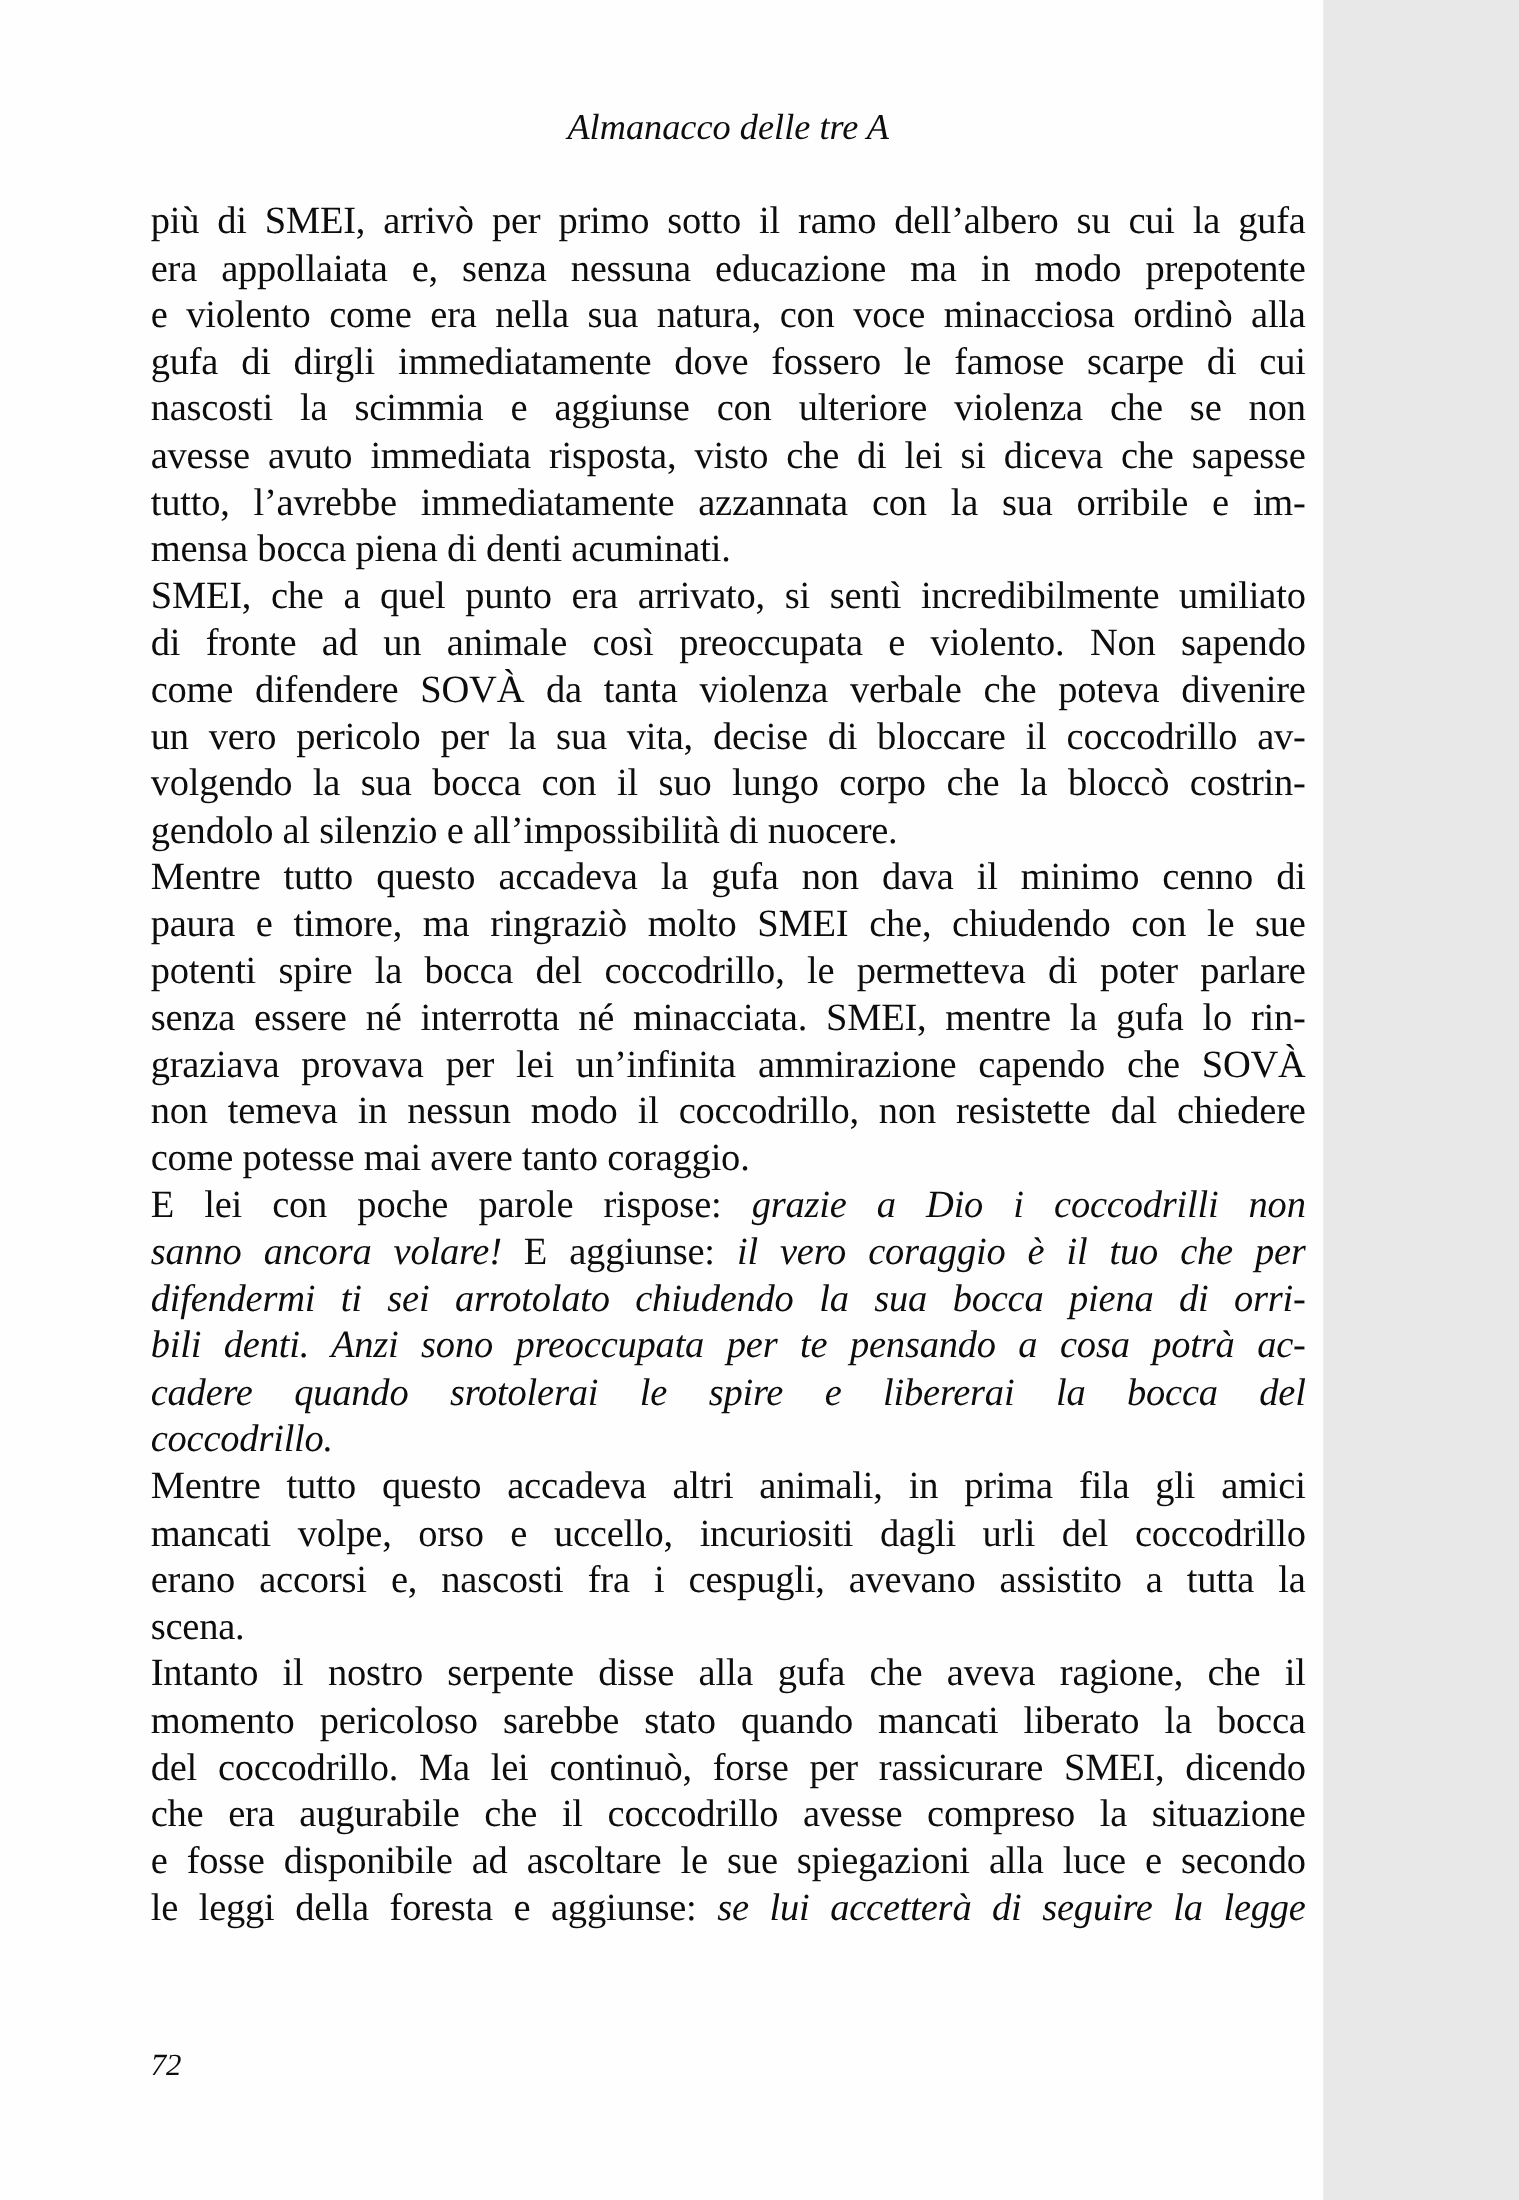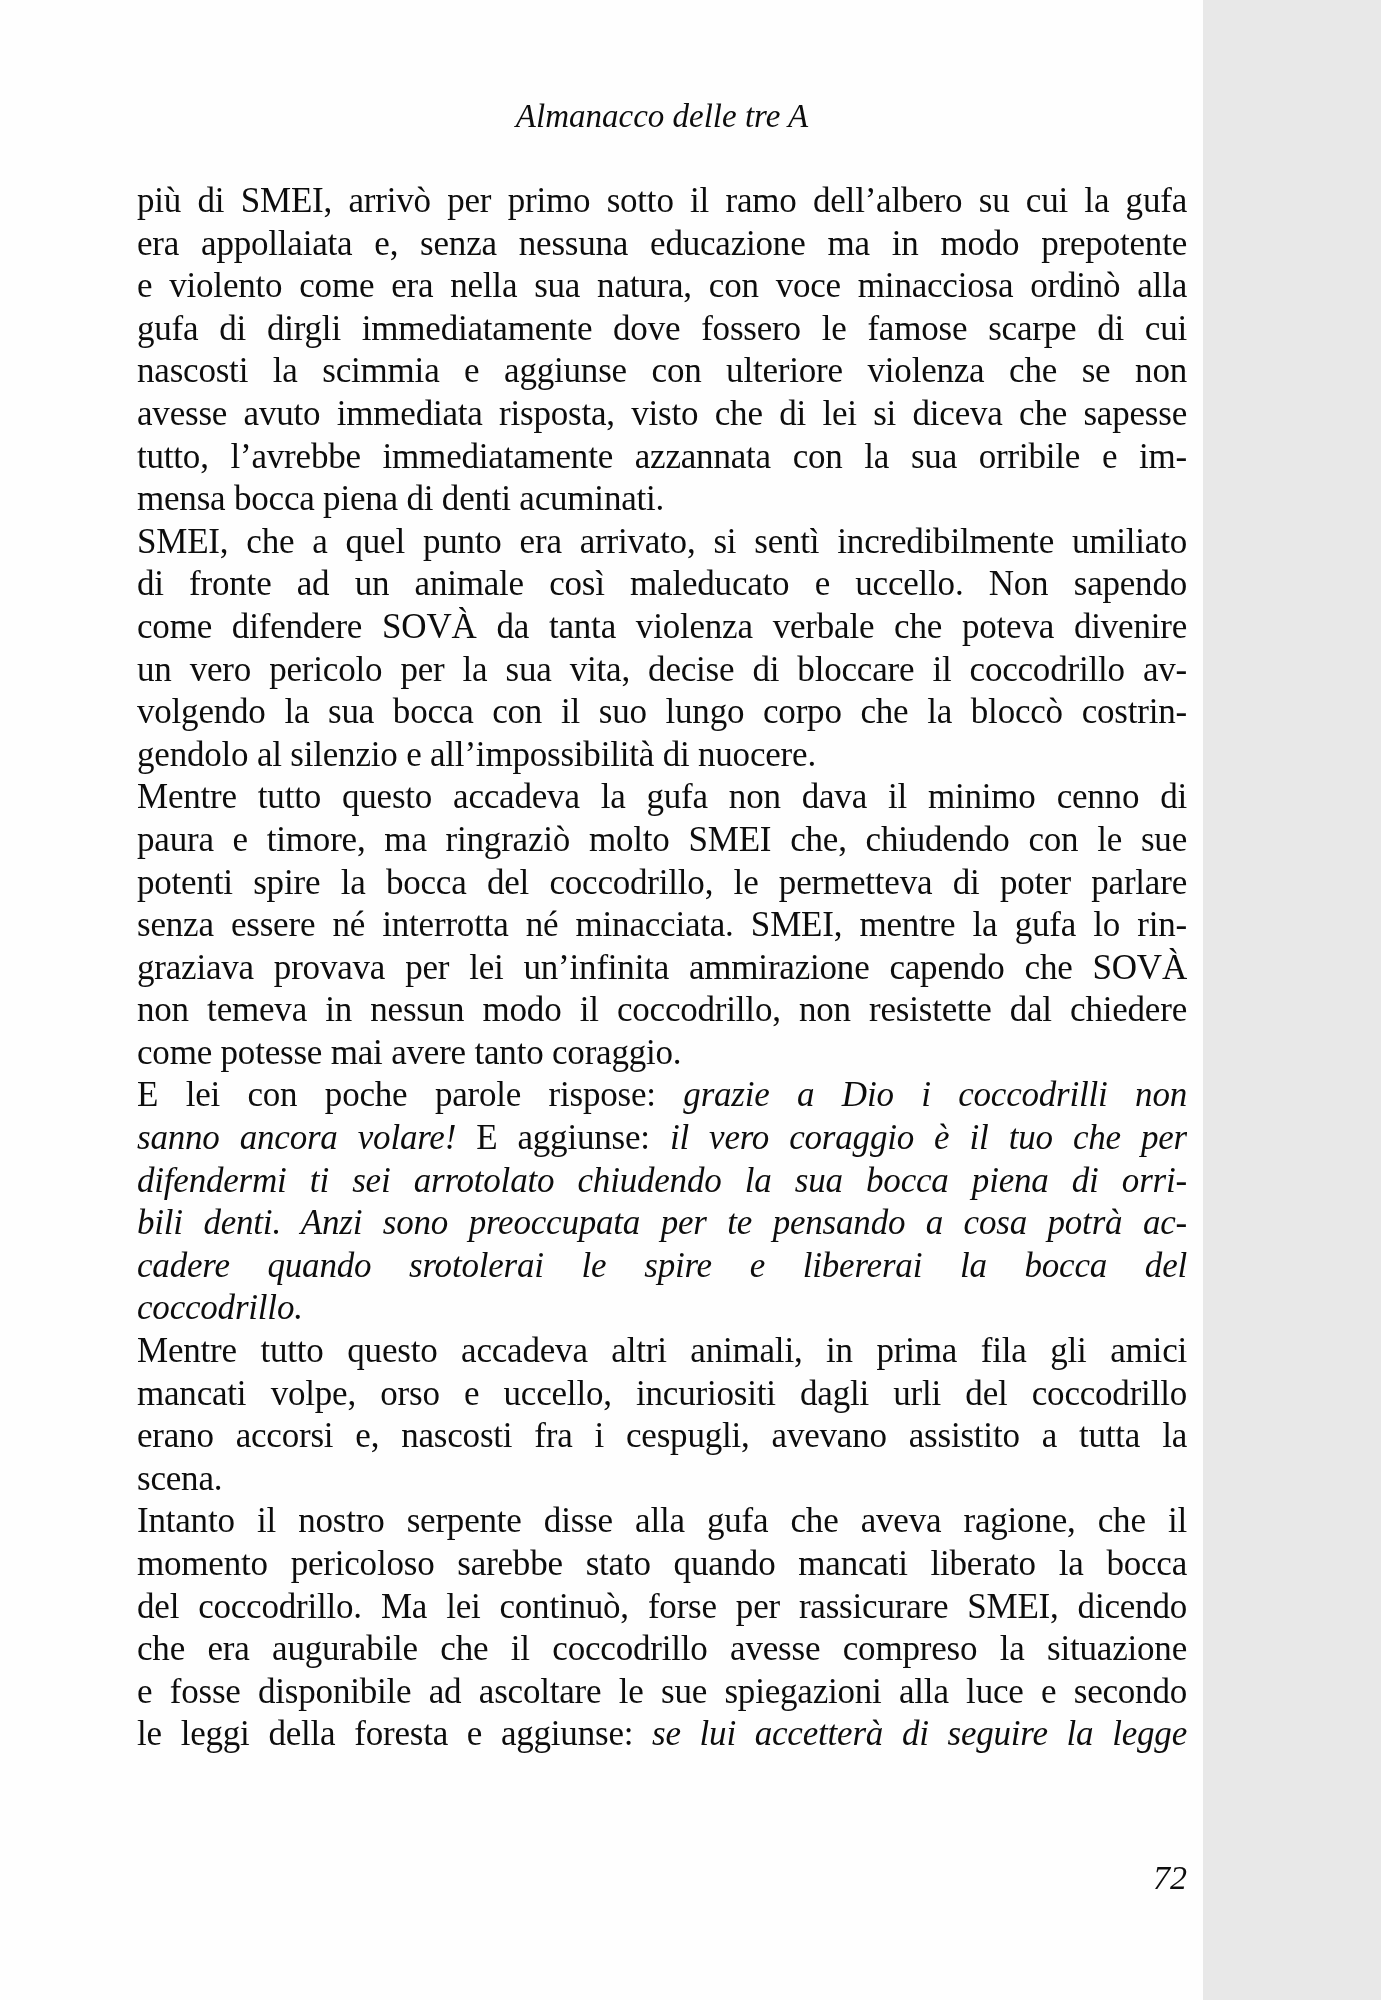--- a/index.html
+++ b/index.html
@@ -39,43 +39,43 @@
   .line.j {
     text-align: justify;
     text-align-last: justify;
   }
   .it { font-style: italic; }
   .pageno {
     position: absolute;
     left: 137px;
     width: 1050px;
     top: 1858px;
-    text-align: right;
+    text-align: left;
     font-style: italic;
-    font-size: 34px;
+    font-size: 28px;
     line-height: 40px;
   }
 </style>
 </head>
 <body>
 
 <div class="page" style="background: rgb(254, 254, 254); color: rgb(13, 13, 13);">
   <div class="running-header">Almanacco delle tre A</div>
 
   <div class="bodytext">
       <div class="line j"><span>più di SMEI, arrivò per primo sotto il ramo dell’albero su cui la gufa</span></div>
       <div class="line j"><span>era appollaiata e, senza nessuna educazione ma in modo prepotente</span></div>
       <div class="line j"><span>e violento come era nella sua natura, con voce minacciosa ordinò alla</span></div>
       <div class="line j"><span>gufa di dirgli immediatamente dove fossero le famose scarpe di cui</span></div>
       <div class="line j"><span>nascosti la scimmia e aggiunse con ulteriore violenza che se non</span></div>
       <div class="line j"><span>avesse avuto immediata risposta, visto che di lei si diceva che sapesse</span></div>
       <div class="line j"><span>tutto, l’avrebbe immediatamente azzannata con la sua orribile e im-</span></div>
       <div class="line"><span>mensa bocca piena di denti acuminati.</span></div>
       <div class="line j"><span>SMEI, che a quel punto era arrivato, si sentì incredibilmente umiliato</span></div>
-      <div class="line j"><span>di fronte ad un animale così maleducato e uccello. Non sapendo</span></div>
+      <div class="line j"><span>di fronte ad un animale così preoccupata e violento. Non sapendo</span></div>
       <div class="line j"><span>come difendere SOVÀ da tanta violenza verbale che poteva divenire</span></div>
       <div class="line j"><span>un vero pericolo per la sua vita, decise di bloccare il coccodrillo av-</span></div>
       <div class="line j"><span>volgendo la sua bocca con il suo lungo corpo che la bloccò costrin-</span></div>
       <div class="line"><span>gendolo al silenzio e all’impossibilità di nuocere.</span></div>
       <div class="line j"><span>Mentre tutto questo accadeva la gufa non dava il minimo cenno di</span></div>
       <div class="line j"><span>paura e timore, ma ringraziò molto SMEI che, chiudendo con le sue</span></div>
       <div class="line j"><span>potenti spire la bocca del coccodrillo, le permetteva di poter parlare</span></div>
       <div class="line j"><span>senza essere né interrotta né minacciata. SMEI, mentre la gufa lo rin-</span></div>
       <div class="line j"><span>graziava provava per lei un’infinita ammirazione capendo che SOVÀ</span></div>
       <div class="line j"><span>non temeva in nessun modo il coccodrillo, non resistette dal chiedere</span></div>

